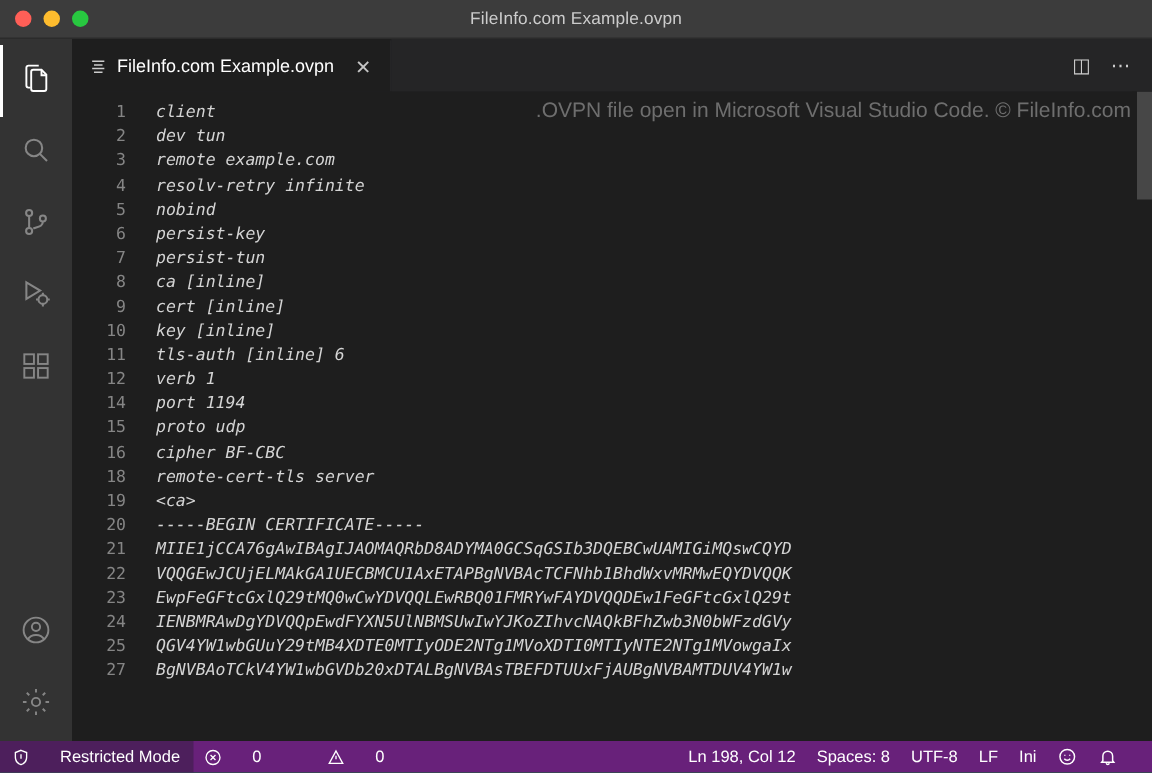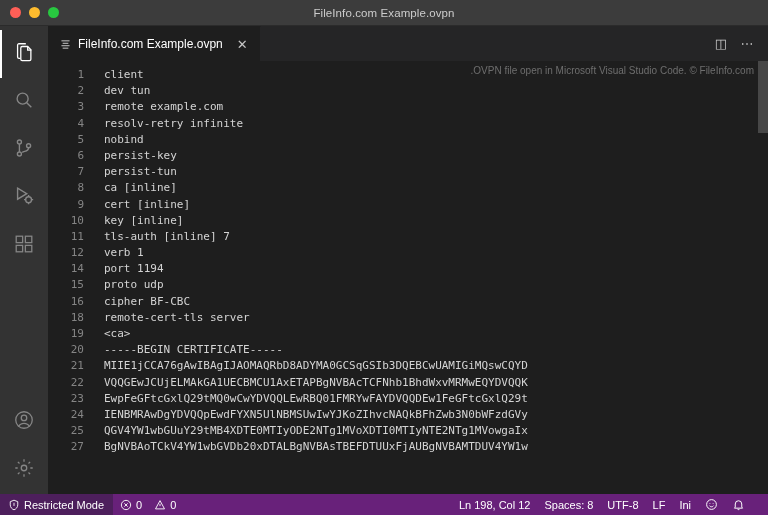--- a/index.html
+++ b/index.html
@@ -151,21 +151,21 @@
   .editor-body {
     flex: 1 1 auto;
     position: relative;
     background: #1e1e1e;
     overflow: hidden;
   }
   .watermark {
     position: absolute;
     top: 4px;
     right: 14px;
-    font-size: 10px;
+    font-size: 14px;
     color: #6e6e6e;
     font-family: "Liberation Sans", sans-serif;
     white-space: nowrap;
     z-index: 3;
   }
   .code-wrap {
     position: absolute;
     inset: 0;
     padding-top: 6px;
     font-family: "DejaVu Sans Mono", "Liberation Mono", monospace;
@@ -183,20 +183,21 @@
     text-align: right;
     padding-right: 12px;
     color: #858585;
     user-select: none;
   }
   .lc {
     color: #d4d4d4;
     padding-left: 8px;
     flex: 1 1 auto;
     overflow: hidden;
+    font-style: italic;
   }
 
   
   .ed-scroll {
     position: absolute;
     top: 0; right: 0;
     width: 10px;
     height: 100%;
     z-index: 4;
   }
@@ -229,21 +230,21 @@
   }
   .sb-left, .sb-right {
     display: flex;
     align-items: center;
     height: 100%;
   }
   .sb-right { margin-left: auto; padding-right: 16px; }
   .sb-item {
     display: flex;
     align-items: center;
-    gap: 4px;
+    gap: 20px;
     padding: 0 7px;
     height: 100%;
     white-space: nowrap;
   }
   .sb-item.restricted {
     background: #4d1f5c;
     padding-left: 8px;
     padding-right: 9px;
   }
   .sb-icon {
@@ -373,21 +374,21 @@
         <div class="code-line"><span class="ln">1</span><span class="lc">client</span></div>
             <div class="code-line"><span class="ln">2</span><span class="lc">dev tun</span></div>
             <div class="code-line"><span class="ln">3</span><span class="lc">remote example.com</span></div>
             <div class="code-line"><span class="ln">4</span><span class="lc">resolv-retry infinite</span></div>
             <div class="code-line"><span class="ln">5</span><span class="lc">nobind</span></div>
             <div class="code-line"><span class="ln">6</span><span class="lc">persist-key</span></div>
             <div class="code-line"><span class="ln">7</span><span class="lc">persist-tun</span></div>
             <div class="code-line"><span class="ln">8</span><span class="lc">ca [inline]</span></div>
             <div class="code-line"><span class="ln">9</span><span class="lc">cert [inline]</span></div>
             <div class="code-line"><span class="ln">10</span><span class="lc">key [inline]</span></div>
-            <div class="code-line"><span class="ln">11</span><span class="lc">tls-auth [inline] 7</span></div>
+            <div class="code-line"><span class="ln">11</span><span class="lc">tls-auth [inline] 6</span></div>
             <div class="code-line"><span class="ln">12</span><span class="lc">verb 1</span></div>
             <div class="code-line"><span class="ln">14</span><span class="lc">port 1194</span></div>
             <div class="code-line"><span class="ln">15</span><span class="lc">proto udp</span></div>
             <div class="code-line"><span class="ln">16</span><span class="lc">cipher BF-CBC</span></div>
             <div class="code-line"><span class="ln">18</span><span class="lc">remote-cert-tls server</span></div>
             <div class="code-line"><span class="ln">19</span><span class="lc">&lt;ca&gt;</span></div>
             <div class="code-line"><span class="ln">20</span><span class="lc">-----BEGIN CERTIFICATE-----</span></div>
             <div class="code-line"><span class="ln">21</span><span class="lc">MIIE1jCCA76gAwIBAgIJAOMAQRbD8ADYMA0GCSqGSIb3DQEBCwUAMIGiMQswCQYD</span></div>
             <div class="code-line"><span class="ln">22</span><span class="lc">VQQGEwJCUjELMAkGA1UECBMCU1AxETAPBgNVBAcTCFNhb1BhdWxvMRMwEQYDVQQK</span></div>
             <div class="code-line"><span class="ln">23</span><span class="lc">EwpFeGFtcGxlQ29tMQ0wCwYDVQQLEwRBQ01FMRYwFAYDVQQDEw1FeGFtcGxlQ29t</span></div>

